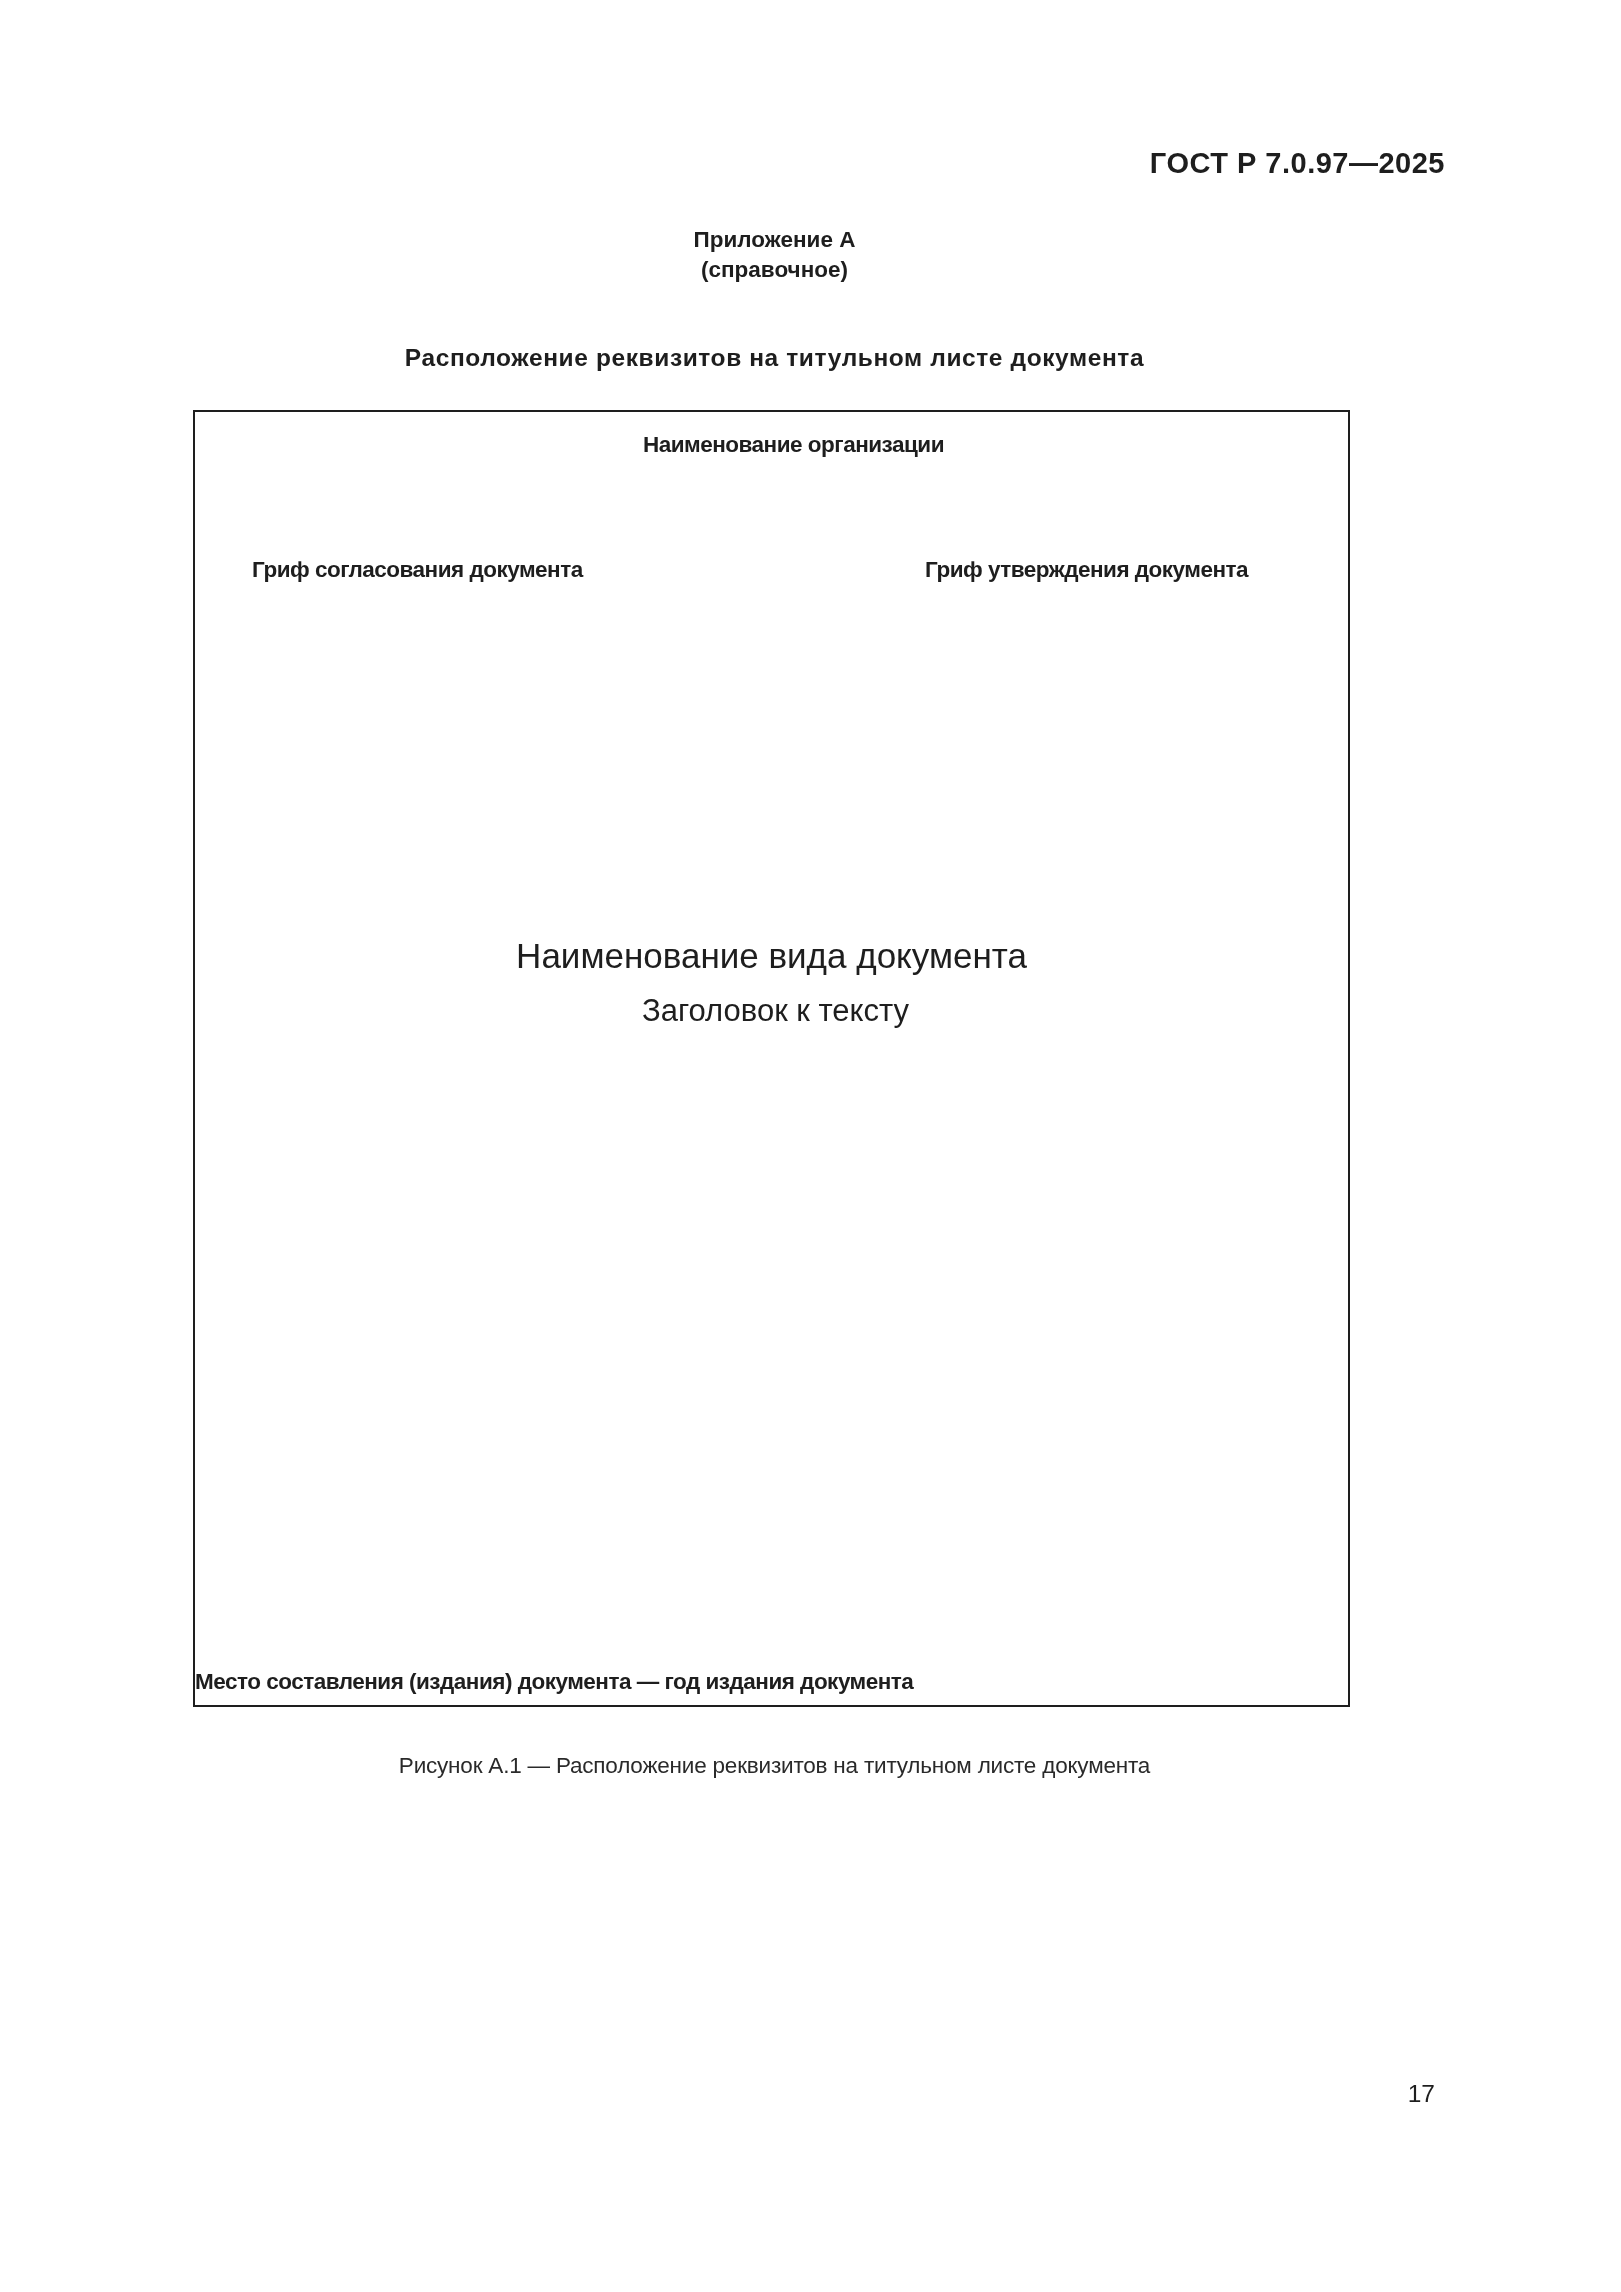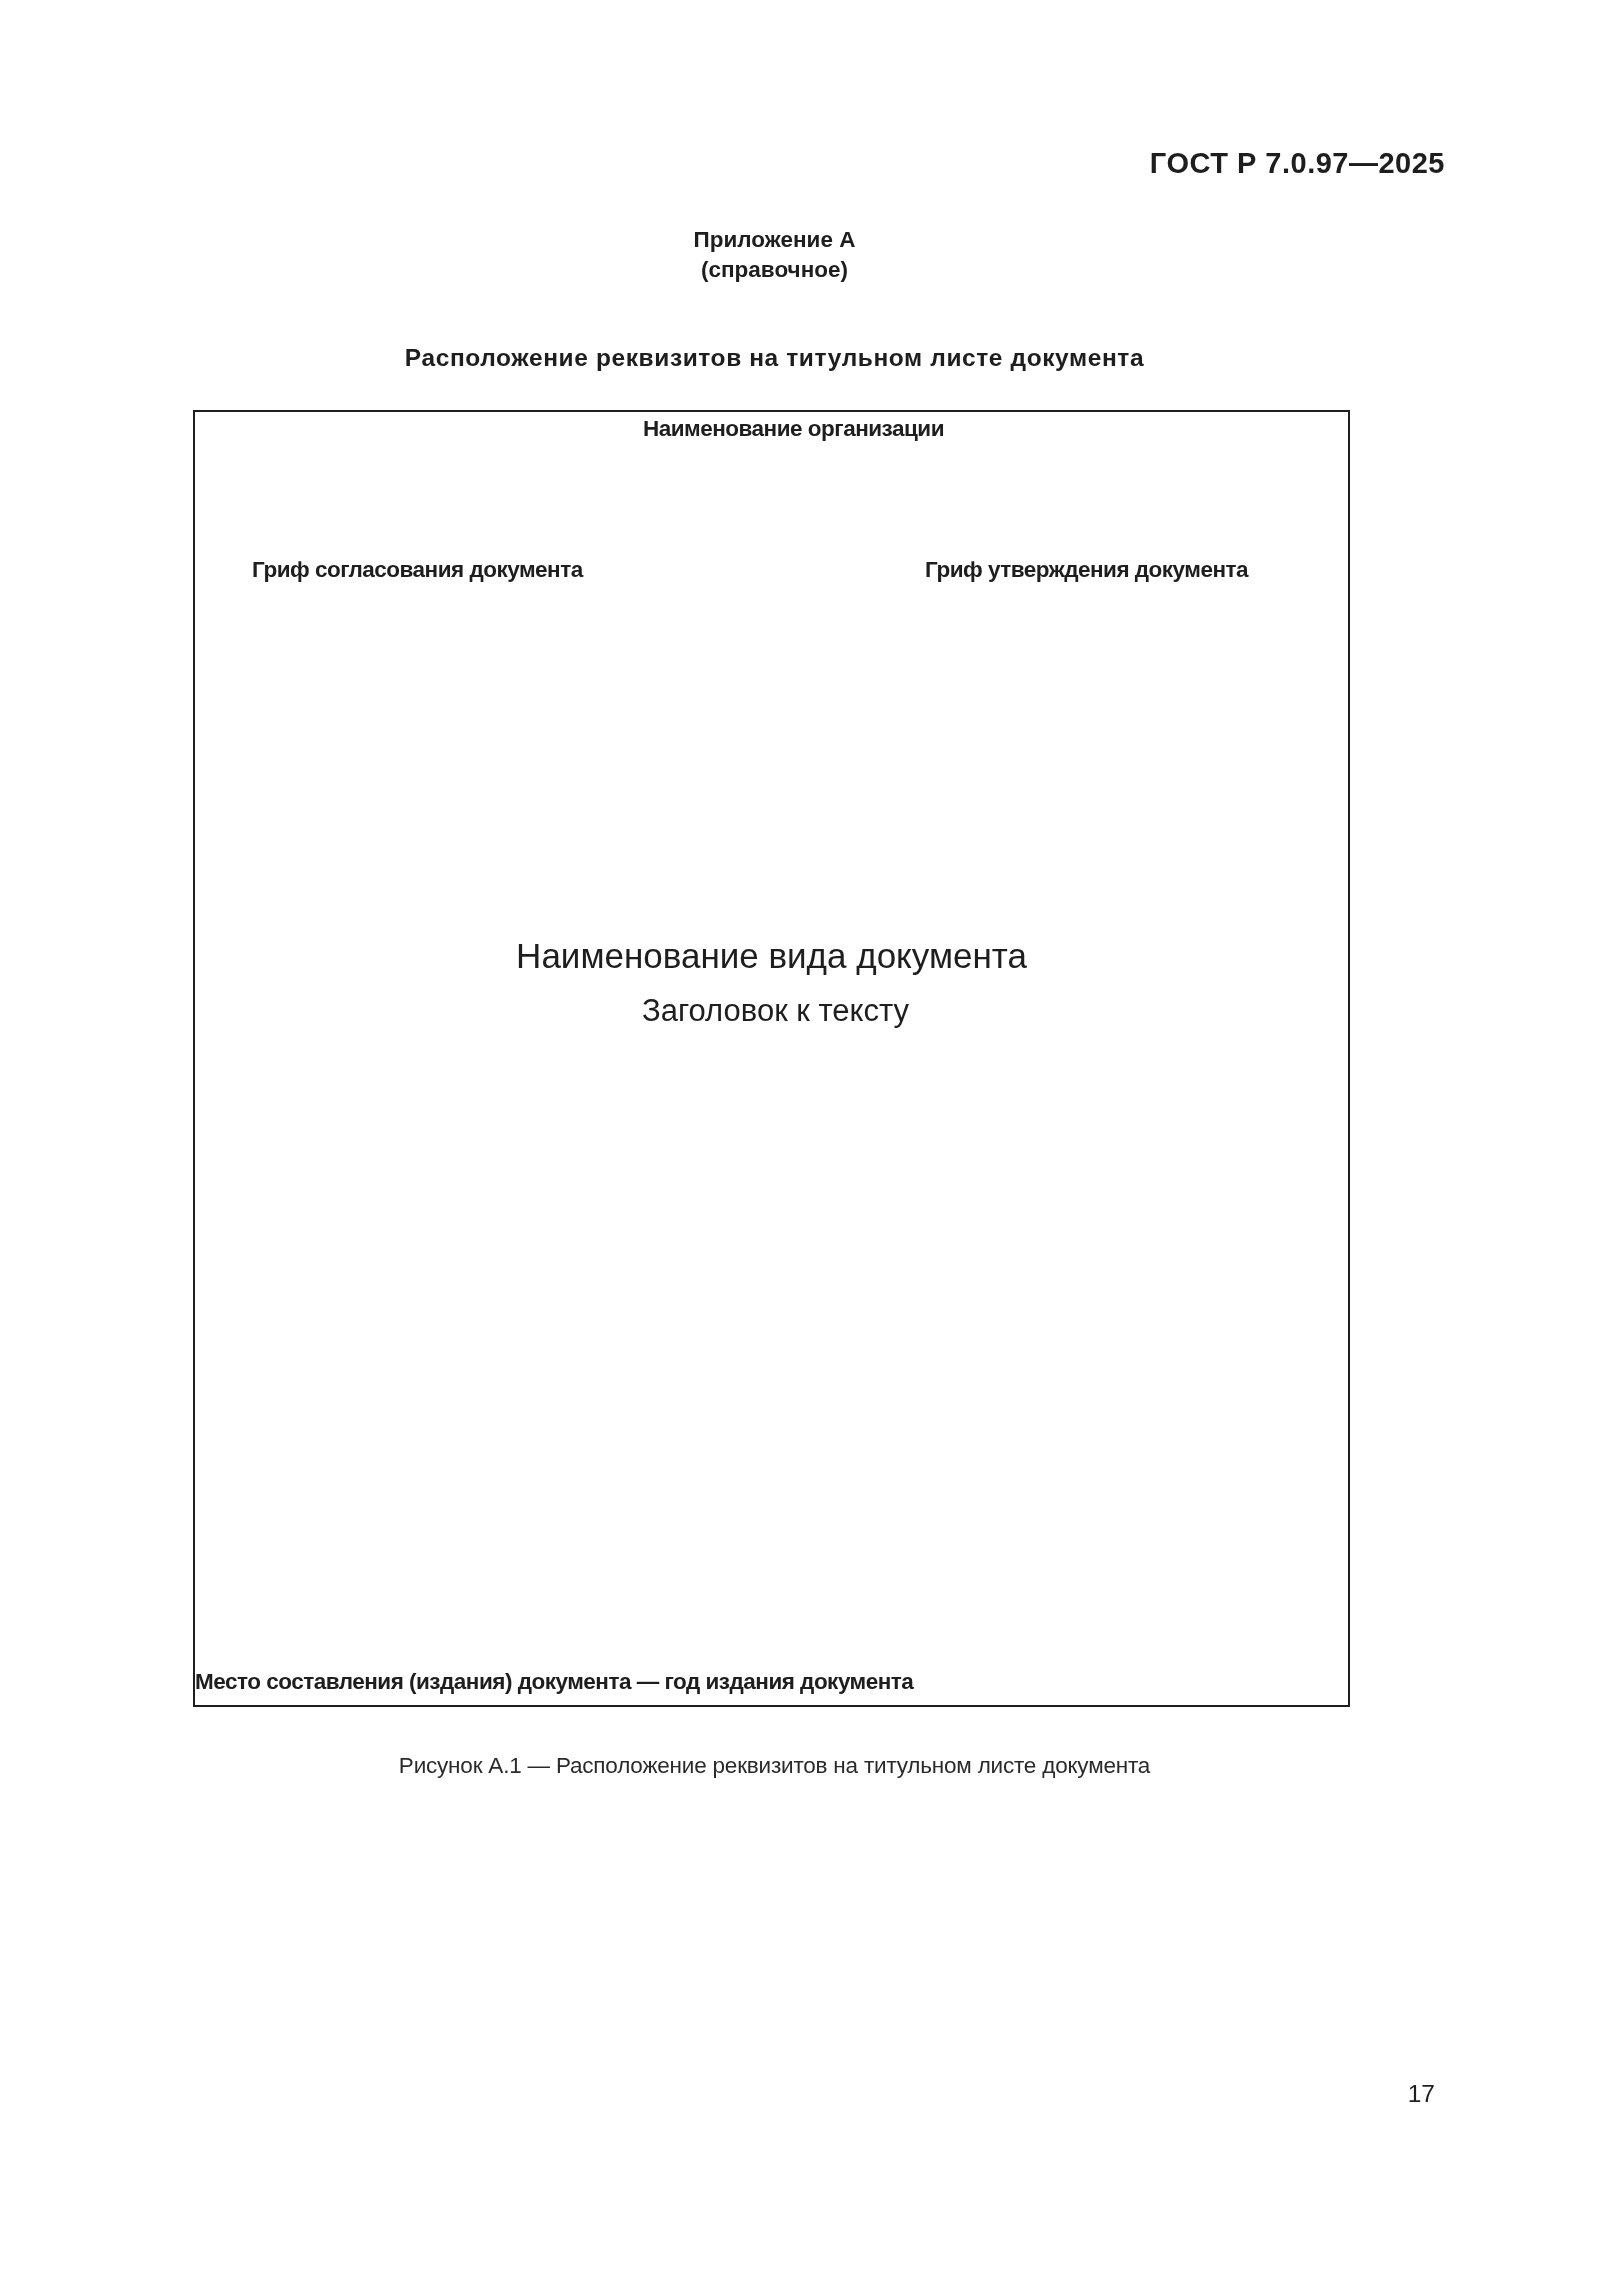--- a/index.html
+++ b/index.html
@@ -5,21 +5,21 @@
     html, body { margin: 0; padding: 0; background: #ffffff; }
     body { width: 1621px; height: 2293px; position: relative; overflow: hidden; color: #1e1e1e; font-family: "Liberation Sans", sans-serif; }
     .abs { position: absolute; }
     .std-code { right: 176px; top: 147px; font-size: 29px; font-weight: bold; letter-spacing: 0.5px; }
     .annex { left: 0; width: 1549px; text-align: center; font-size: 22.5px; font-weight: bold; }
     .annex-title { top: 227px; }
     .annex-status { top: 257px; font-weight: bold; }
     .annex-heading { top: 319px; font-size: 24.5px; letter-spacing: 0.6px; margin-top: 25px; }
     .frame { left: 193px; top: 410px; width: 1153px; height: 1293px; border: 2.9px solid #1e1e1e; box-sizing: content-box; }
     .frame-text { position: absolute; font-size: 22.5px; font-weight: bold; letter-spacing: -0.5px; white-space: nowrap; }
-    .org-name { left: 0; right: 0; top: 4px; text-align: center; margin-left: 44px; }
+    .org-name { left: 0; right: 0; top: 20px; text-align: center; margin-left: 44px; }
     .approval-left { left: 57px; top: 145px; }
     .approval-right { left: 730px; top: 145px; }
     .doc-type { left: 0; right: 0; top: 524px; text-align: center; font-size: 35px; font-weight: normal; letter-spacing: 0; }
     .doc-heading { left: 8px; right: 0; top: 581px; text-align: center; font-size: 31px; font-weight: normal; letter-spacing: 0; }
     .place-year { left: 0; right: 0; bottom: 9.8px; text-align: left; }
     .caption { left: 0; width: 1549px; top: 1753px; text-align: center; font-size: 22.5px; color: #2a2a2a; letter-spacing: -0.2px; }
     .page-number { right: 186px; top: 2080px; font-size: 24.5px; }
   </style>
 </head>
 <body>

